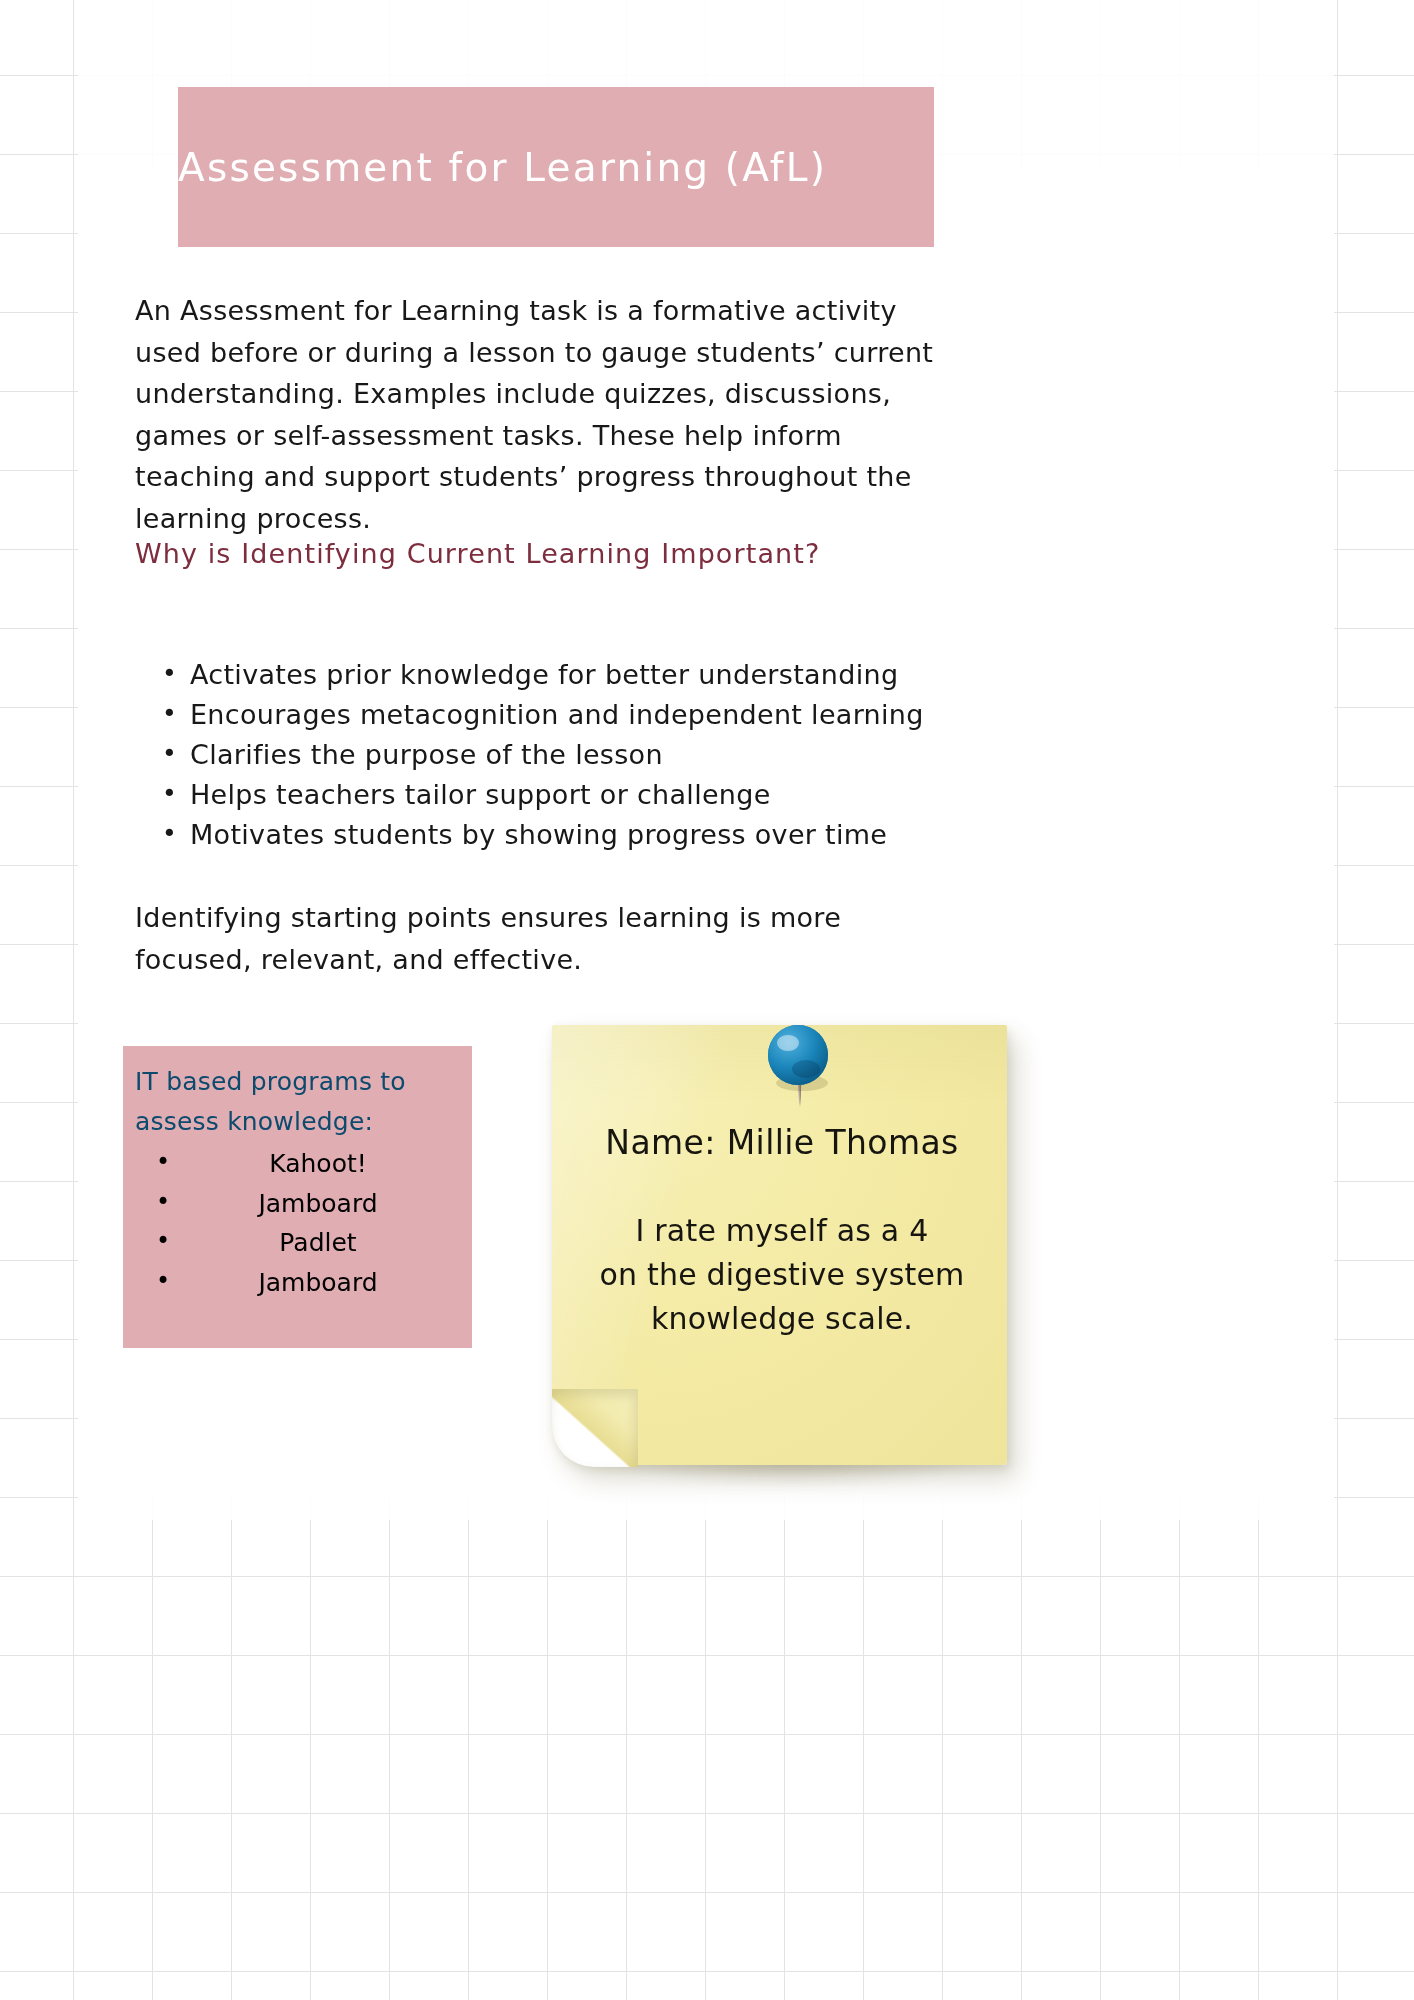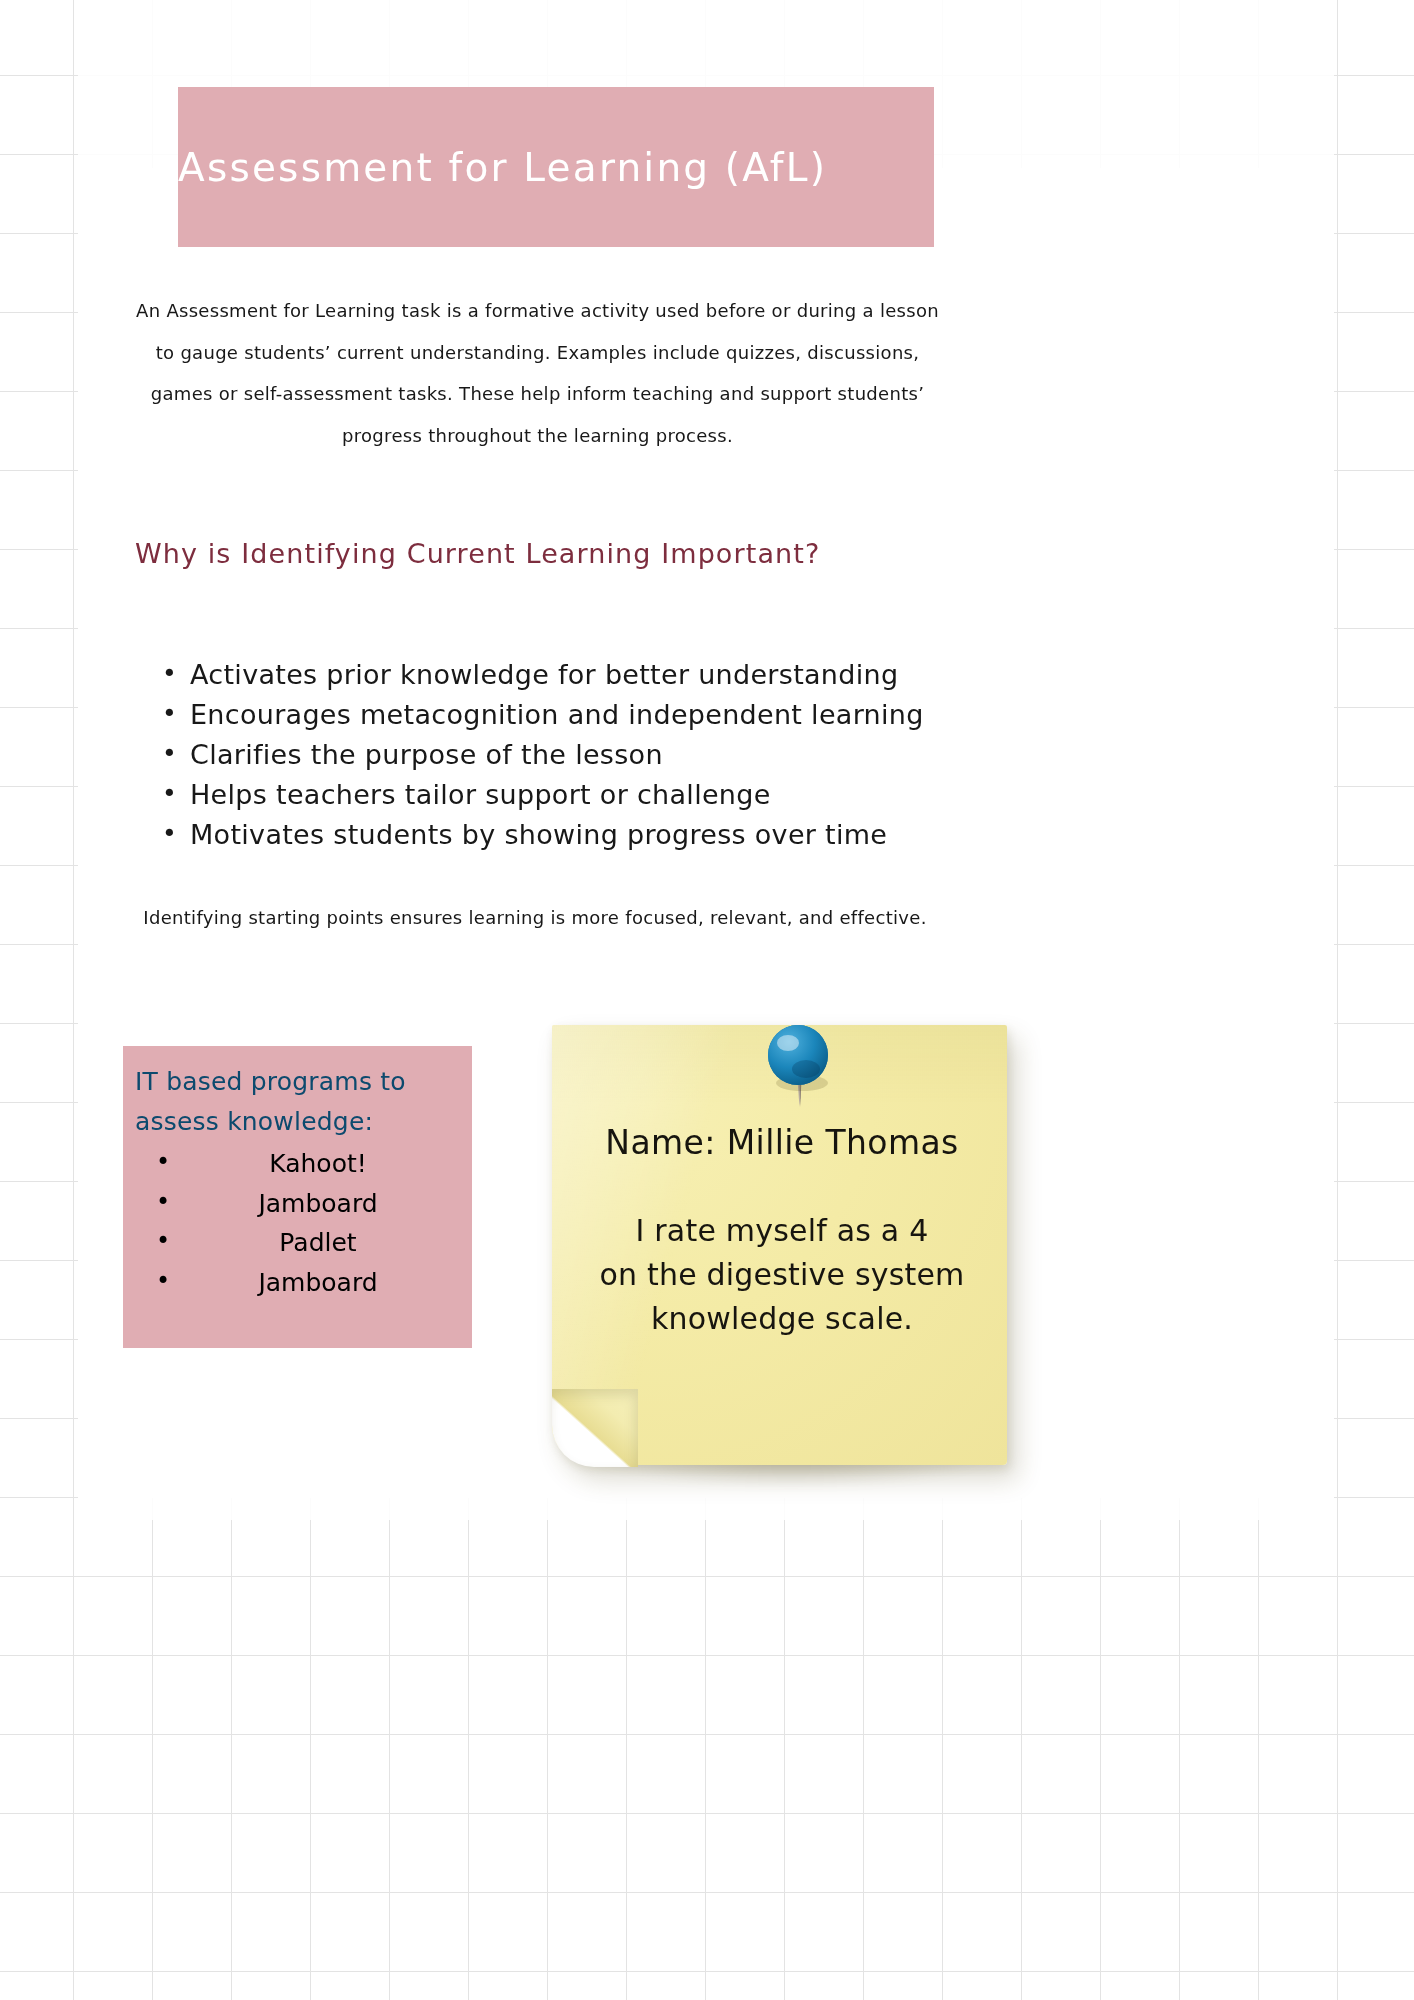--- a/index.html
+++ b/index.html
@@ -87,25 +87,24 @@
     white-space: nowrap;
   }
   #heading-1 { top: 212px; }
   #heading-2 { top: 538px; }
 
   .body-block {
     position: absolute;
     left: 135px;
     width: 805px;
     color: #181818;
-    font-size: 18px;
+    font-size: 27px;
     line-height: 41.5px;
     letter-spacing: 0.3px;
     font-family: "DejaVu Sans", sans-serif;
-    text-align: center;
   }
   #paragraph-1 { top: 290px; }
   #bullets-intro { top: 616px; }
   #closing-paragraph { top: 897px; width: 800px; }
 
   #reflect-list {
     position: absolute;
     left: 158px;
     top: 655px;
     width: 790px;

